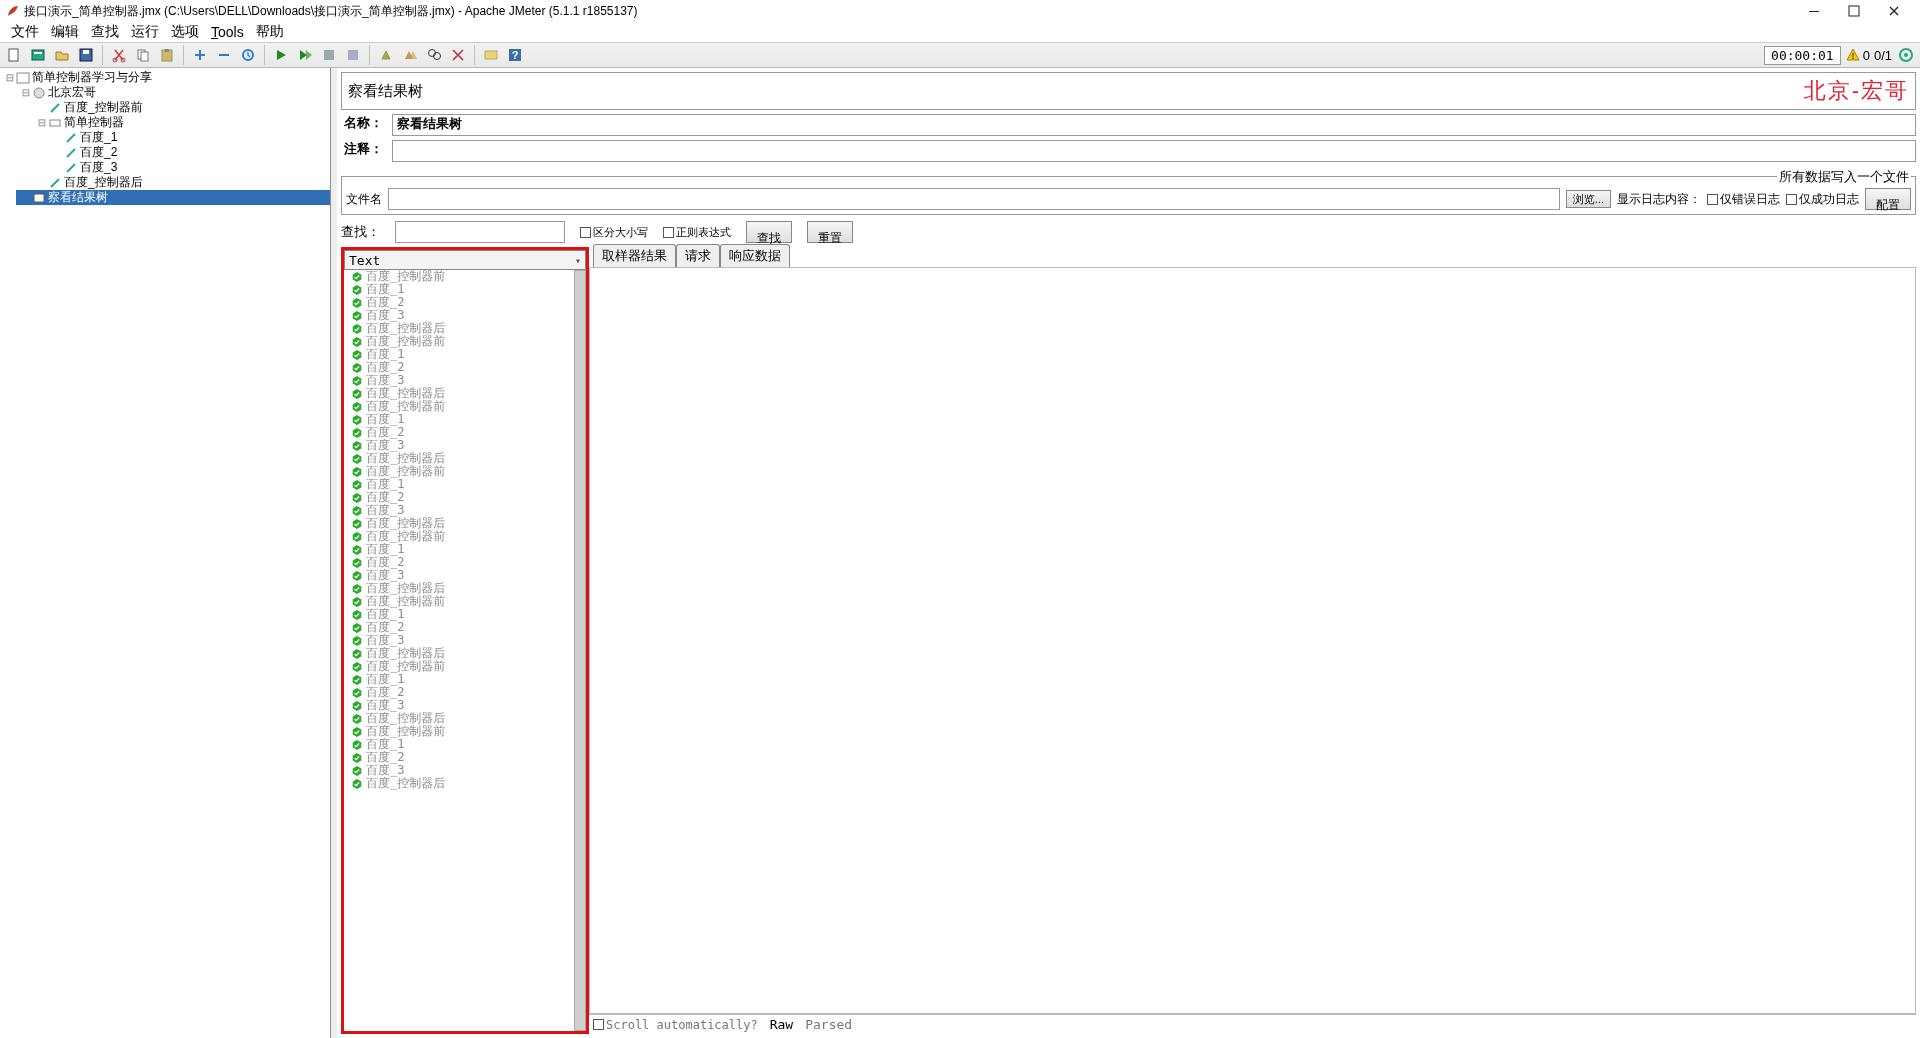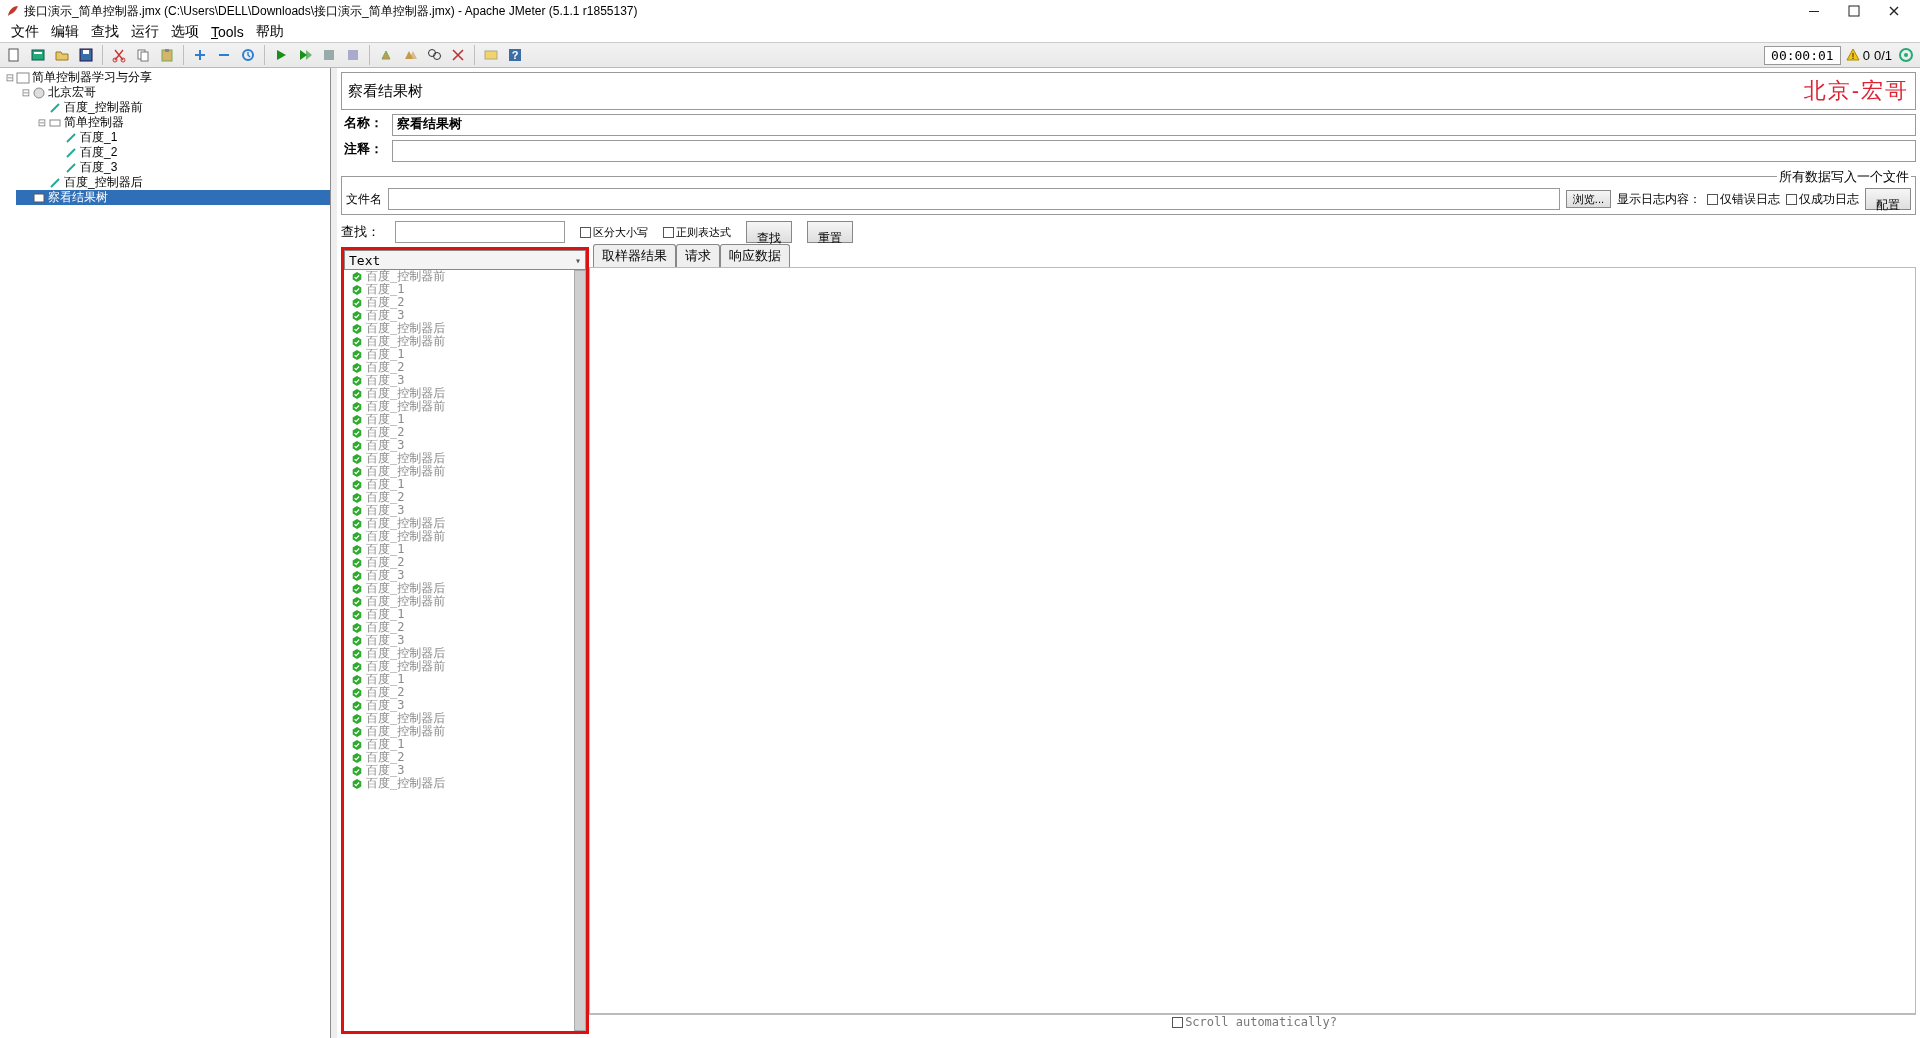--- a/index.html
+++ b/index.html
@@ -63,21 +63,21 @@
 .resultsLeft { width: 248px; border: 3px solid #d11; margin-left: 0; display: flex; flex-direction: column; }
 .rlCombo { height: 20px; margin: 0 0 0 0; border: 1px solid #888; display: flex; align-items: center; padding: 0 4px; background: #f4f4f4; font-family: monospace; font-size: 13px; }
 .rlCombo .arrow { margin-left: auto; font-size: 10px; color: #555; }
 .rlList { flex: 1; overflow: hidden; border: 0; background: #fff; }
 .rlScroll { width: 12px; background: #e9e9e9; display: flex; flex-direction: column; }
 .rlScroll .thumb { flex: 1; background: #cfcfcf; border: 1px solid #aaa; }
 .rlBody { display: flex; height: 100%; }
 .rlItems { flex: 1; overflow: hidden; font-family: "SimSun", monospace; font-size: 12px; color: #8a8a8a; padding-left: 8px; }
 .rlItems .ritem { height: 13px; line-height: 13px; white-space: nowrap; display: flex; align-items: center; gap: 4px; }
 .okdot { width: 10px; height: 10px; }
-.bottomrow { height: 20px; border-top: 1px solid #bbb; display: flex; align-items: center; font-family: monospace; font-size: 13px; color: #777; padding-left: 4px; gap: 12px; flex-direction: column; }
+.bottomrow { height: 20px; border-top: 1px solid #bbb; display: flex; align-items: center; font-family: monospace; font-size: 13px; color: #777; padding-left: 4px; gap: 12px; }
 .bottomrow .rlab { color: #000; }
 .resultsLeftEdge { width: 4px; }
 
 
 .tabsArea { flex: 1; display: flex; flex-direction: column; }
 .tabsBar { height: 20px; display: flex; align-items: flex-end; gap: 0; padding-left: 4px; }
 .tab { border: 1px solid #888; border-bottom: none; padding: 2px 8px; background: #efefef; font-size: 13px; border-radius: 3px 3px 0 0; }
 .tabContent { flex: 1; border: 1px solid #bbb; background: #fff; }
 
 

